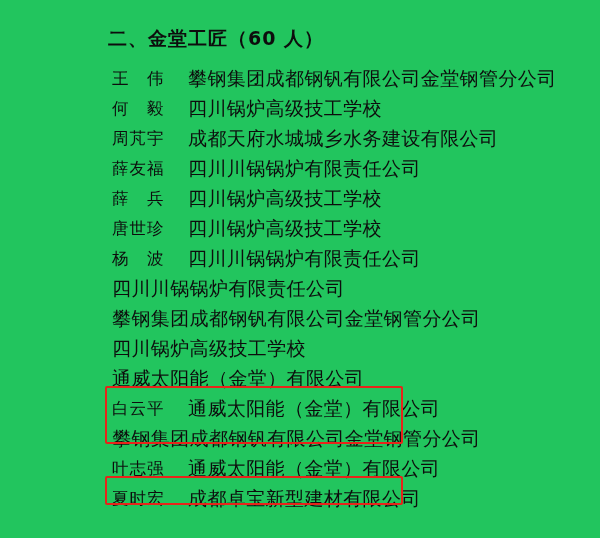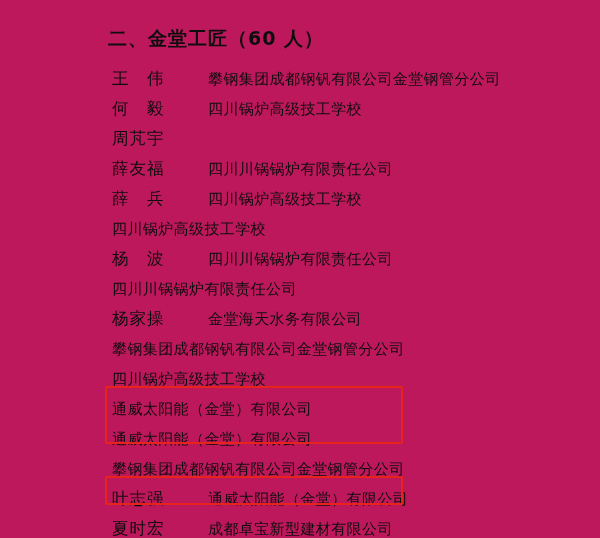--- a/index.html
+++ b/index.html
@@ -12,21 +12,21 @@
     height: 538px;
     font-family: "DejaVu Sans", "Liberation Sans", sans-serif;
     color: #111111;
     position: relative;
     overflow: hidden;
   }
   .page {
     position: relative;
     width: 600px;
     height: 538px;
-    background: #be185d;
+    background: #22c55e;
     box-sizing: border-box;
     padding: 26px 30px 0 30px;
   }
   .page-title {
     font-family: "DejaVu Sans", "Liberation Sans", sans-serif;
     font-weight: bold;
     font-size: 19px;
     letter-spacing: 1px;
     color: #0d0d0d;
     margin: 0 0 12px 78px;
@@ -37,33 +37,32 @@
     padding: 0;
     list-style: none;
   }
   .entry {
     display: flex;
     align-items: center;
     height: 30px;
     padding-left: 82px;
     box-sizing: border-box;
     position: relative;
-    gap: 20px;
   }
   .entry .name {
     flex: 0 0 auto;
     width: 76px;
     font-size: 16.5px;
     letter-spacing: 1px;
     color: #0d0d0d;
     white-space: nowrap;
   }
   .entry .org {
     flex: 1 1 auto;
-    font-size: 15px;
+    font-size: 19px;
     letter-spacing: 0.4px;
     color: #0d0d0d;
     white-space: nowrap;
   }
   
   .hl-box {
     position: absolute;
     border: 2.5px solid #e8241a;
     border-radius: 2px;
     pointer-events: none;
@@ -81,53 +80,52 @@
     <li class="entry">
       <span class="name">王　伟</span>
       <span class="org">攀钢集团成都钢钒有限公司金堂钢管分公司</span>
     </li>
     <li class="entry">
       <span class="name">何　毅</span>
       <span class="org">四川锅炉高级技工学校</span>
     </li>
     <li class="entry">
       <span class="name">周芃宇</span>
+      <span class="org">成都天府水城城乡水务建设有限公司</span>
     </li>
     <li class="entry">
       <span class="name">薛友福</span>
       <span class="org">四川川锅锅炉有限责任公司</span>
     </li>
     <li class="entry">
       <span class="name">薛　兵</span>
       <span class="org">四川锅炉高级技工学校</span>
     </li>
     <li class="entry">
+      <span class="name">唐世珍</span>
       <span class="org">四川锅炉高级技工学校</span>
     </li>
     <li class="entry">
       <span class="name">杨　波</span>
       <span class="org">四川川锅锅炉有限责任公司</span>
     </li>
     <li class="entry">
       <span class="org">四川川锅锅炉有限责任公司</span>
-    </li>
-    <li class="entry">
-      <span class="name">杨家操</span>
-      <span class="org">金堂海天水务有限公司</span>
     </li>
     <li class="entry">
       <span class="org">攀钢集团成都钢钒有限公司金堂钢管分公司</span>
     </li>
     <li class="entry">
       <span class="org">四川锅炉高级技工学校</span>
     </li>
     <li class="entry">
       <span class="org">通威太阳能（金堂）有限公司</span>
     </li>
     <li class="entry">
+      <span class="name">白云平</span>
       <span class="org">通威太阳能（金堂）有限公司</span>
     </li>
     <li class="entry">
       <span class="org">攀钢集团成都钢钒有限公司金堂钢管分公司</span>
     </li>
     <li class="entry">
       <span class="name">叶志强</span>
       <span class="org">通威太阳能（金堂）有限公司</span>
     </li>
     <li class="entry">

